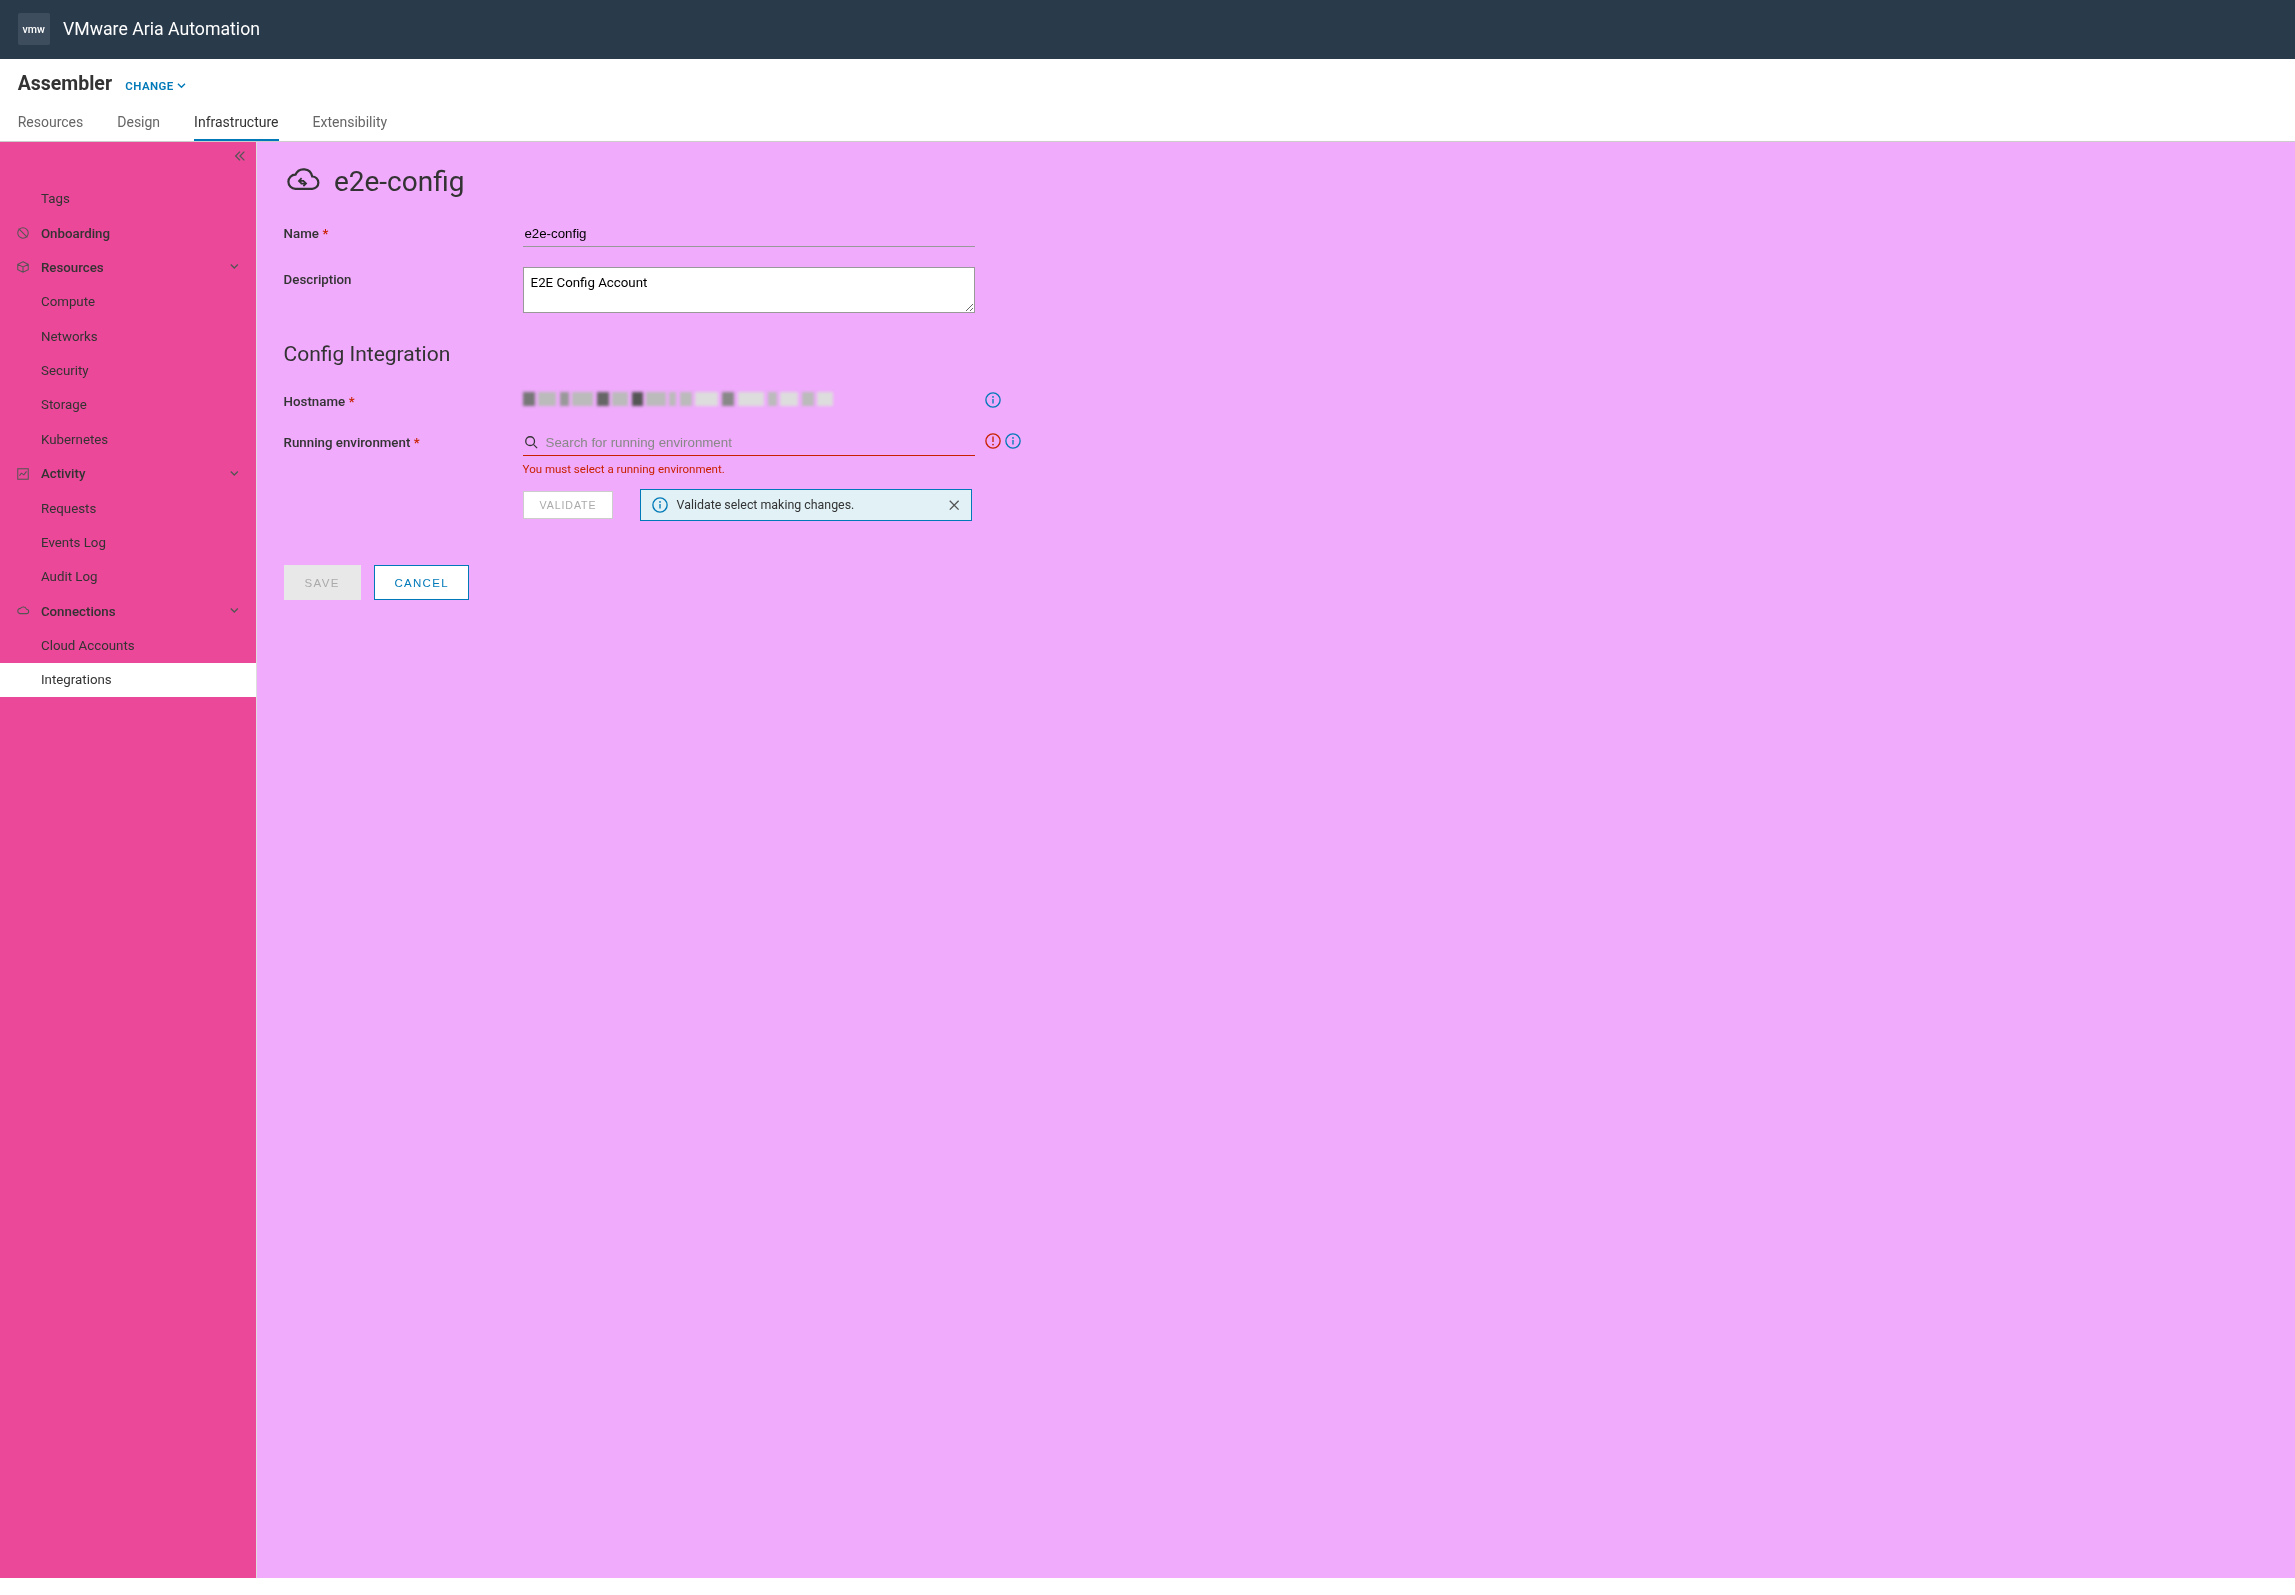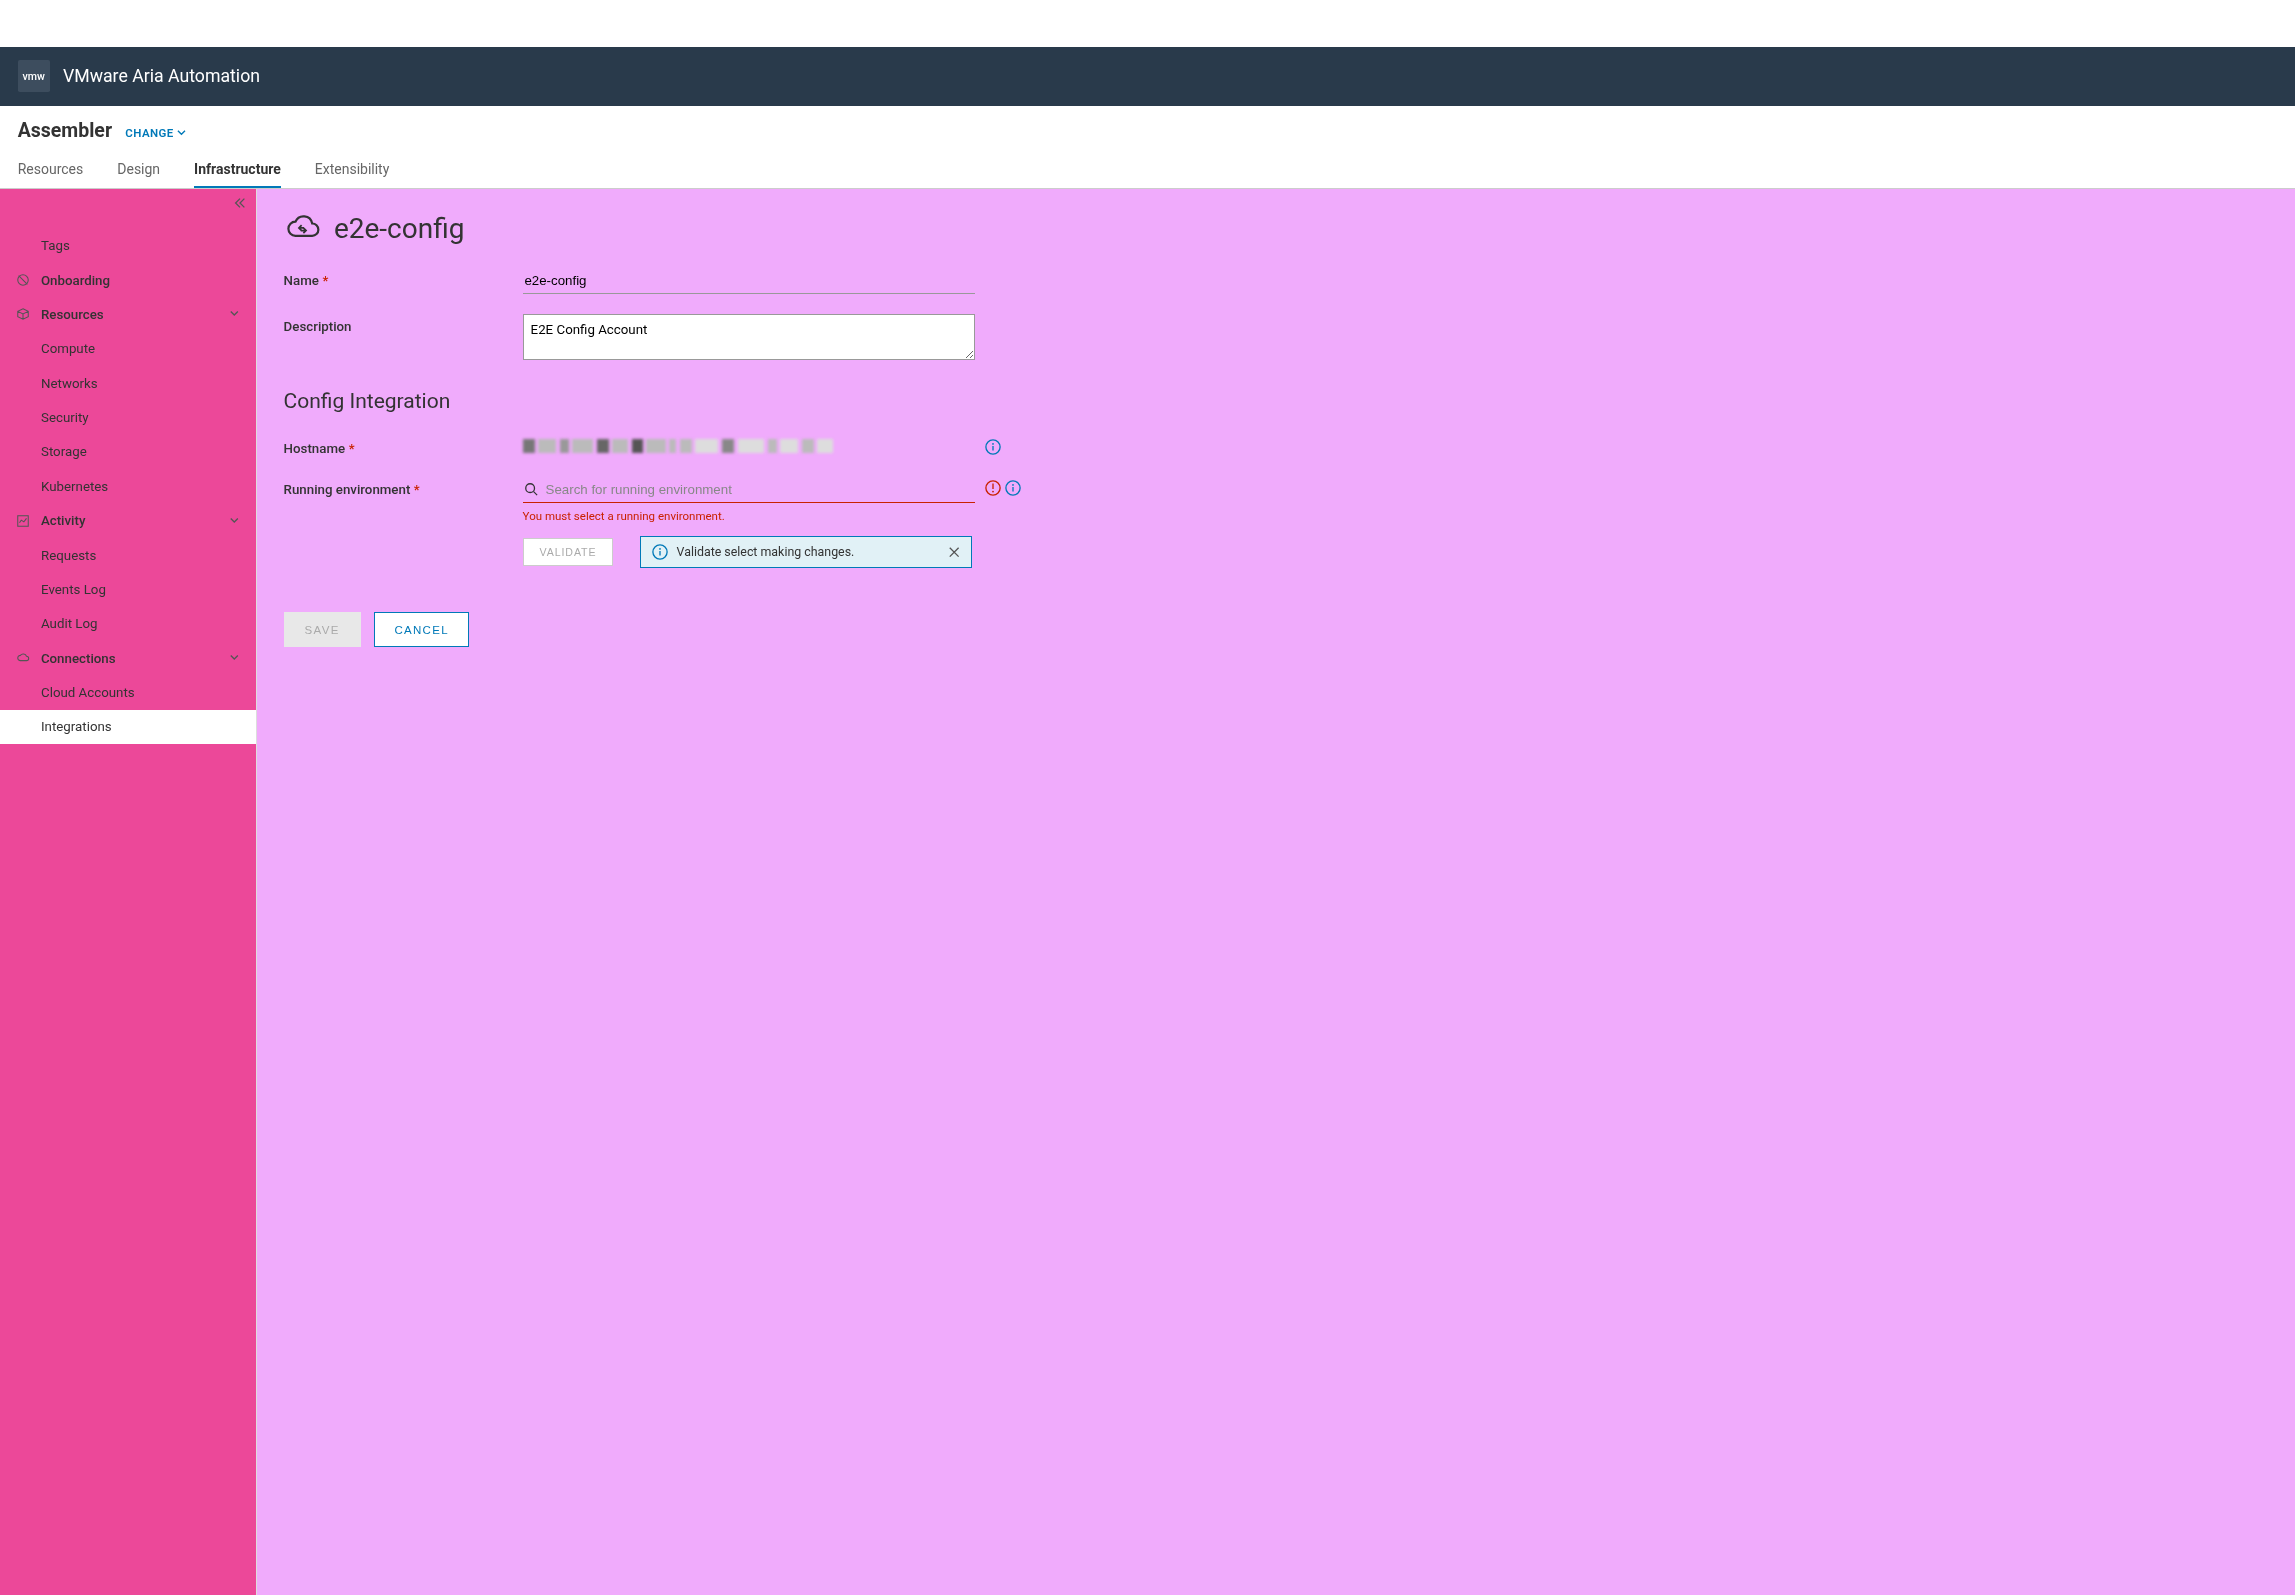--- a/index.html
+++ b/index.html
@@ -1,32 +1,32 @@
 <!DOCTYPE html>
 <html style="font-size:14px"><head>
 <meta charset="utf-8">
 <style>
 * { margin: 0; padding: 0; box-sizing: border-box; }
 body { font-family: "Metropolis", -apple-system, BlinkMacSystemFont, "Segoe UI", Roboto, sans-serif; color: #333; background: #fff; }
 
 
-.header { background: #293a4b; color: #fff; padding: 13.3px 17.7px; display: flex; align-items: center; margin-top: 47px; }
+.header { background: #293a4b; color: #fff; padding: 13.3px 17.7px; display: flex; align-items: center; }
 .logo-box { background: #3d4d5e; width: 32px; height: 32px; display: flex; align-items: center; justify-content: center; font-size: 10.6px; font-weight: 500; margin-right: 13.3px; border-radius: 1.8px; }
 .product-title { font-size: 17.7px; font-weight: 400; }
 
 
 .subheader { padding: 13.3px 17.7px 8.9px; display: flex; align-items: baseline; border-bottom: 0.9px solid transparent; }
 .context-title { font-size: 19.5px; font-weight: 700; margin-right: 13.3px; }
 .change-link { color: #0079b8; font-size: 11.5px; font-weight: 600; letter-spacing: 0.4px; cursor: pointer; display: flex; align-items: center; }
 .change-link svg { margin-left: 3.5px; }
 
 
 .tabs { display: flex; padding: 0 17.7px; border-bottom: 0.9px solid #ccc; }
 .tab { padding: 8.9px 0; margin-right: 34px; font-size: 14px; color: #666; cursor: pointer; border-bottom: 2.7px solid transparent; }
-.tab.active { color: #333; border-bottom-color: #0079b8; font-weight: 700; }
+.tab.active { color: #333; border-bottom-color: #0079b8; font-weight: 400; }
 
 
 .layout { display: flex; min-height: calc(100vh - 159px); }
 .sidebar { width: 257px; background: #ec4899; border-right: 0.9px solid #ddd; padding-top: 8.9px; position: relative; }
 .collapse-btn { position: absolute; top: 7px; right: 8.9px; cursor: pointer; }
 .content { flex: 1; padding: 22px 26.6px; background: #f0abfc; }
 
 
 .nav-item { display: flex; align-items: center; padding: 9.7px 16px; font-size: 13.3px; color: #333; cursor: pointer; }
 .nav-item.top-level { font-weight: 500; }

